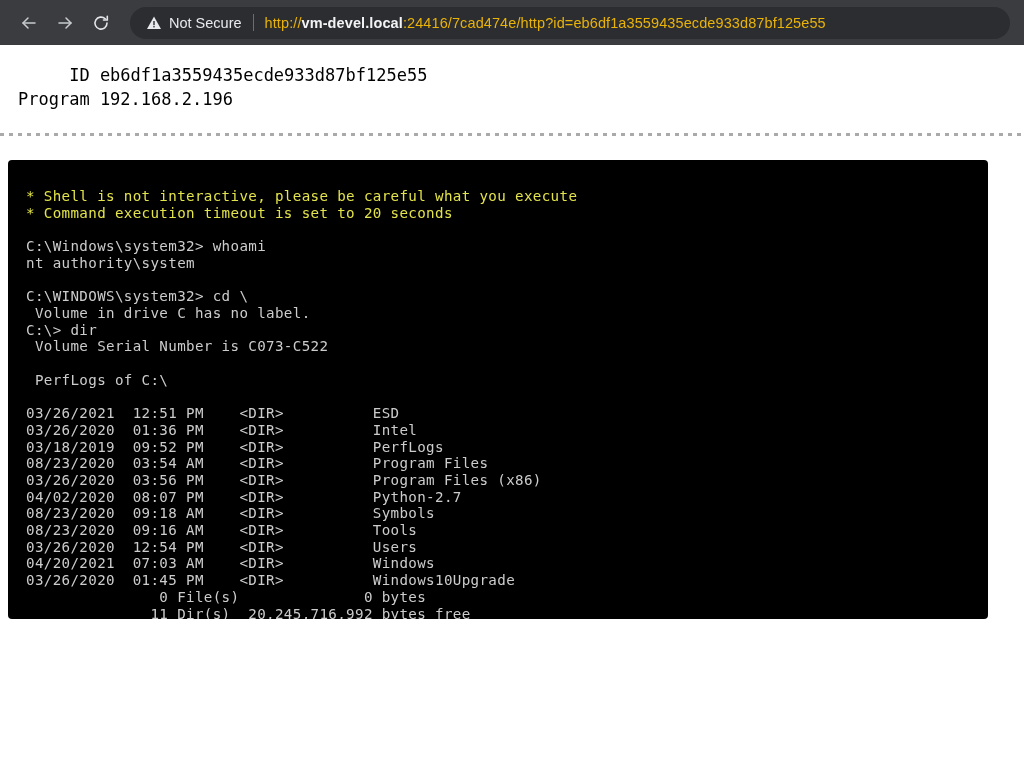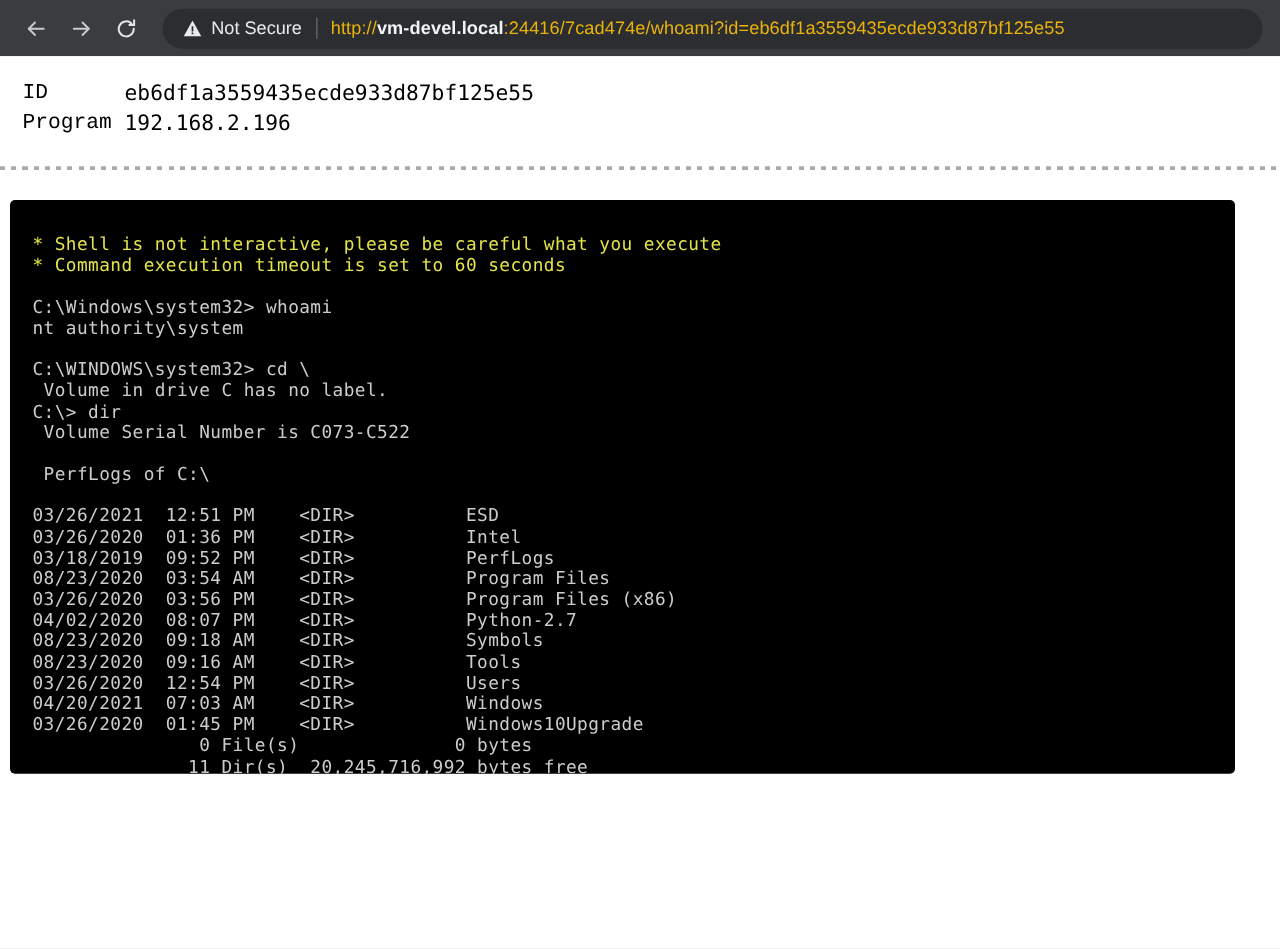--- a/index.html
+++ b/index.html
@@ -92,23 +92,22 @@
     line-height: 24px;
     color: #000000;
     padding-left: 18px;
   }
   .meta-row {
     display: flex;
     white-space: pre;
   }
   .meta-label {
     width: 7ch;
-    text-align: left;
-    flex: 0 0 auto;
-    font-family: Liberation Mono, monospace;
+    text-align: right;
+    flex: 0 0 auto;
   }
   .meta-value {
     margin-left: 1ch;
   }
 
   .divider {
     margin: 22px 0 0 0;
     height: 3px;
     background-image: repeating-linear-gradient(
       to right,
@@ -183,21 +182,21 @@
   <div class="omnibox">
     <span class="warn-icon">
       <svg width="16" height="16" viewBox="0 0 16 16">
         <path d="M8 1.4 L15 14 L1 14 Z" fill="#e8eaed"></path>
         <rect x="7.3" y="6.0" width="1.4" height="4.2" fill="#2b2d30"></rect>
         <rect x="7.3" y="11.0" width="1.4" height="1.4" fill="#2b2d30"></rect>
       </svg>
     </span>
     <span class="not-secure-label">Not Secure</span>
     <span class="omni-divider"></span>
-    <span class="url-text"><span class="url-dim">http://</span><span class="url-host">vm-devel.local</span><span class="url-dim">:24416/7cad474e/whoami?id=eb6df1a3559435ecde933d87bf125e55</span></span>
+    <span class="url-text"><span class="url-dim">http://</span><span class="url-host">vm-devel.local</span><span class="url-dim">:24416/7cad474e/http?id=eb6df1a3559435ecde933d87bf125e55</span></span>
   </div>
 
 </div>
 
 <div class="page">
 
   <div class="meta">
     <div class="meta-row">
       <span class="meta-label">ID</span>
       <span class="meta-value">eb6df1a3559435ecde933d87bf125e55</span>
@@ -207,21 +206,21 @@
       <span class="meta-value">192.168.2.196</span>
     </div>
   </div>
 
   <div class="divider"></div>
 
   <div class="terminal-wrap">
     <div class="terminal">
       <div>
         <div class="term-line warn">* Shell is not interactive, please be careful what you execute</div>
-        <div class="term-line warn">* Command execution timeout is set to 60 seconds</div>
+        <div class="term-line warn">* Command execution timeout is set to 20 seconds</div>
       </div>
       <div id="shell-lines">
           <div class="term-line blank"> </div>
           <div class="term-line">C:\Windows\system32&gt; whoami</div>
           <div class="term-line">nt authority\system</div>
           <div class="term-line blank"> </div>
           <div class="term-line">C:\WINDOWS\system32&gt; cd \</div>
           <div class="term-line"> Volume in drive C has no label.</div>
           <div class="term-line">C:\&gt; dir</div>
           <div class="term-line"> Volume Serial Number is C073-C522</div>

